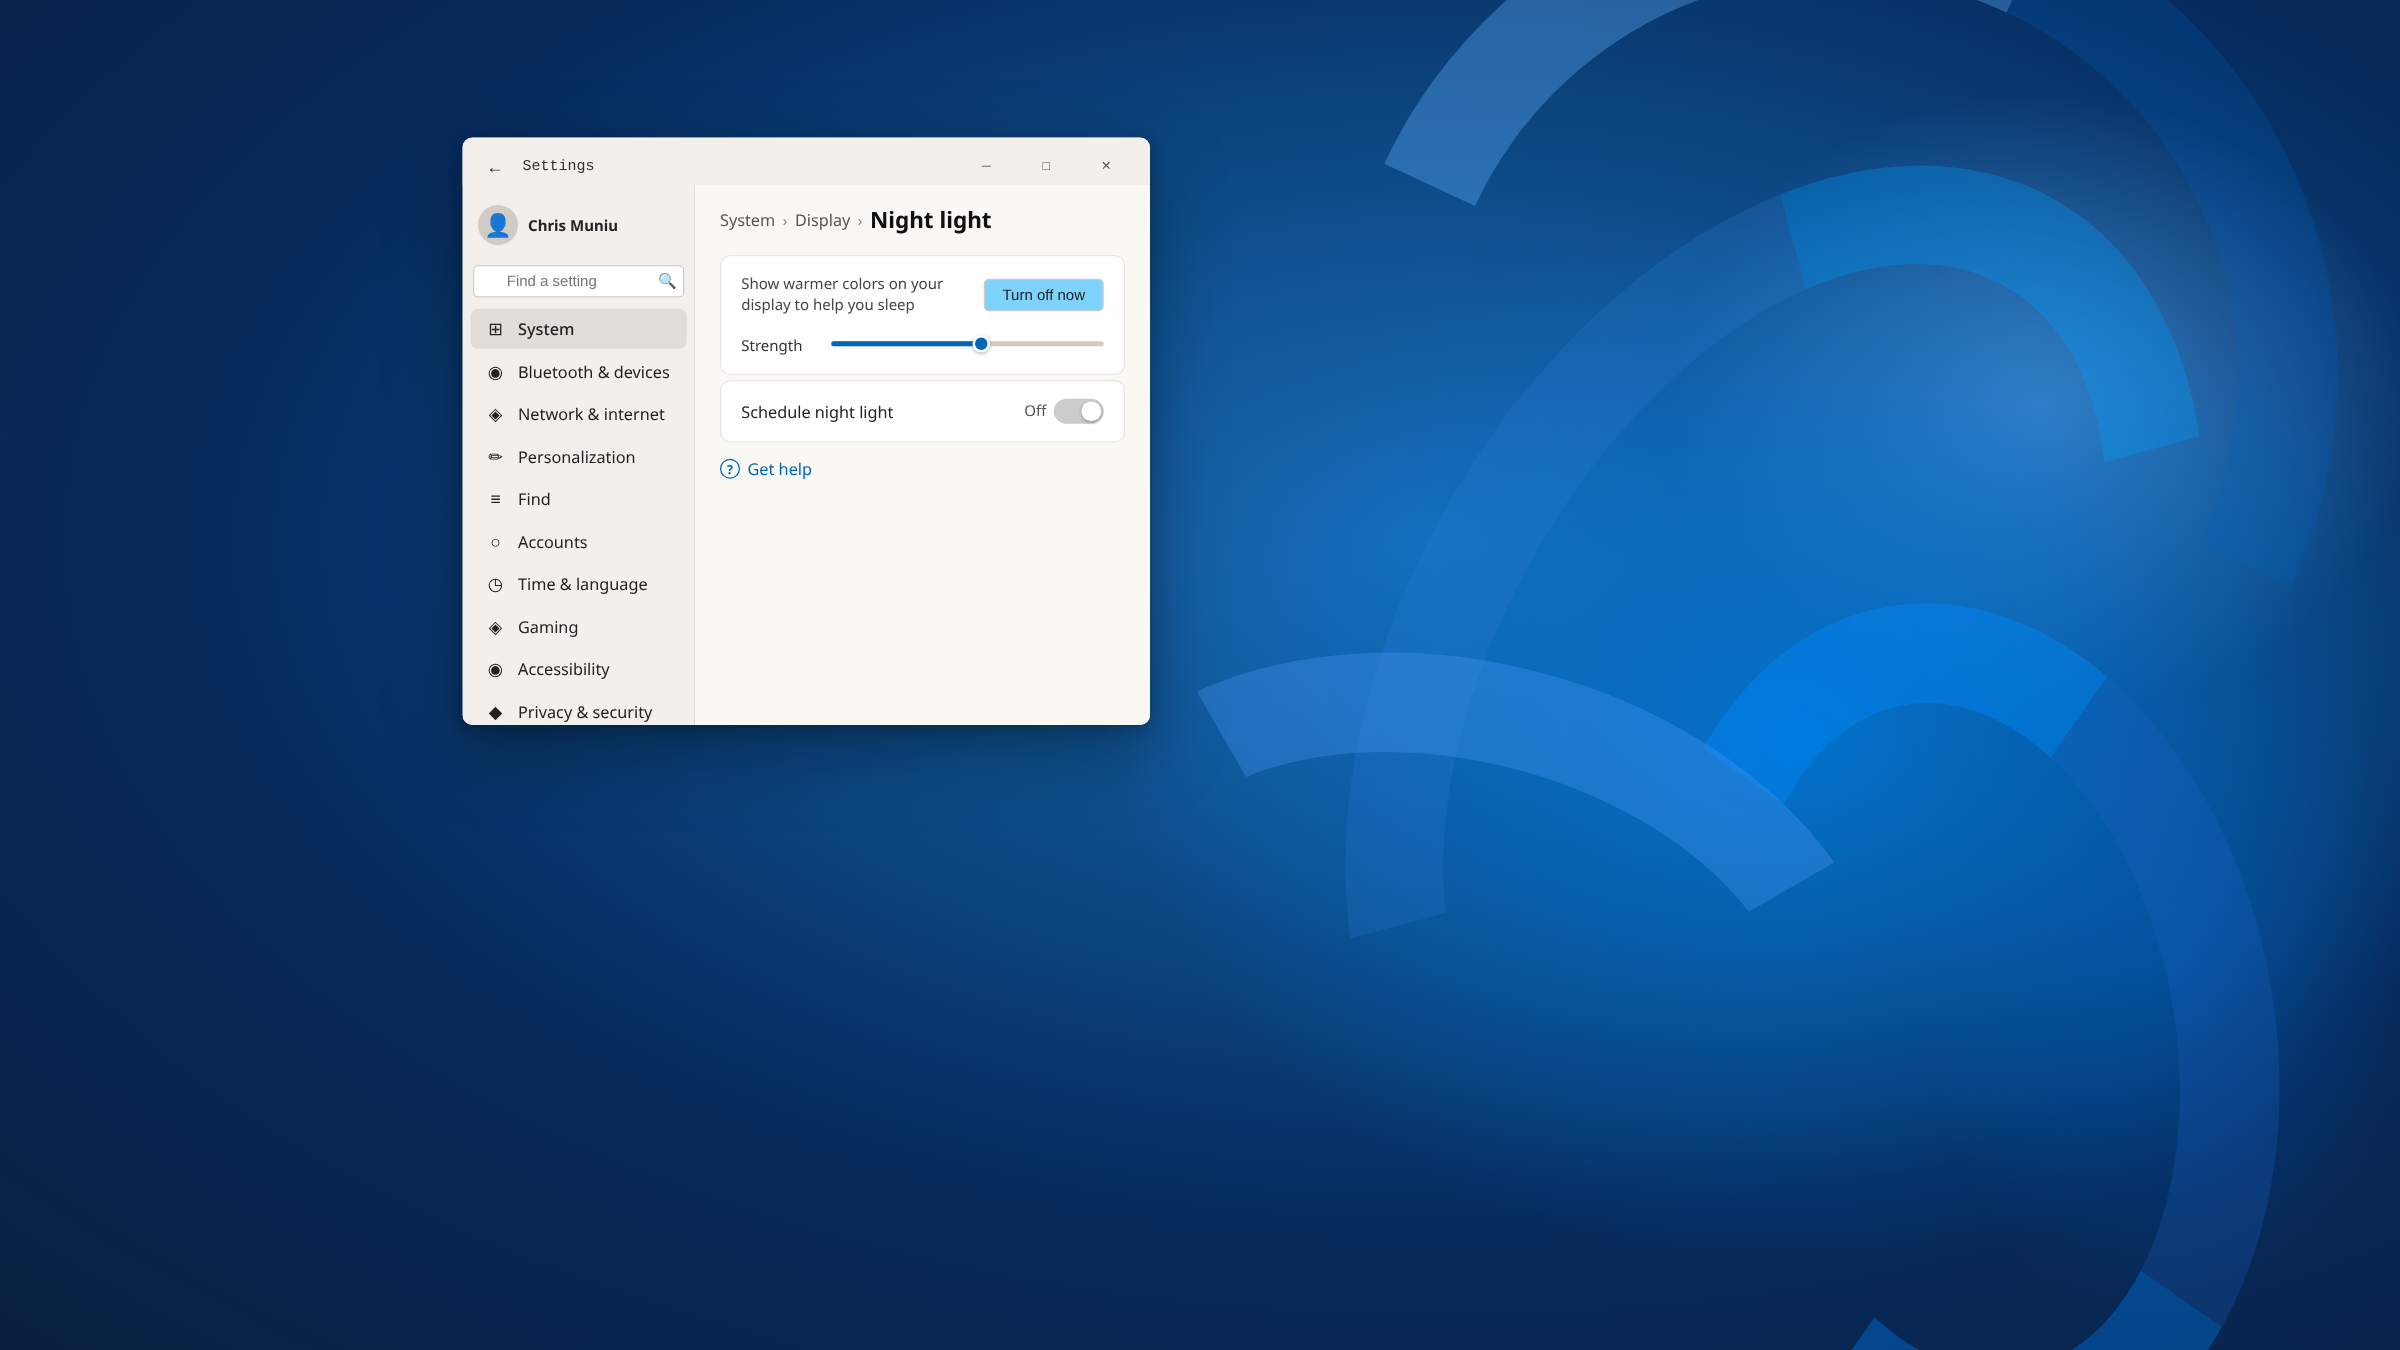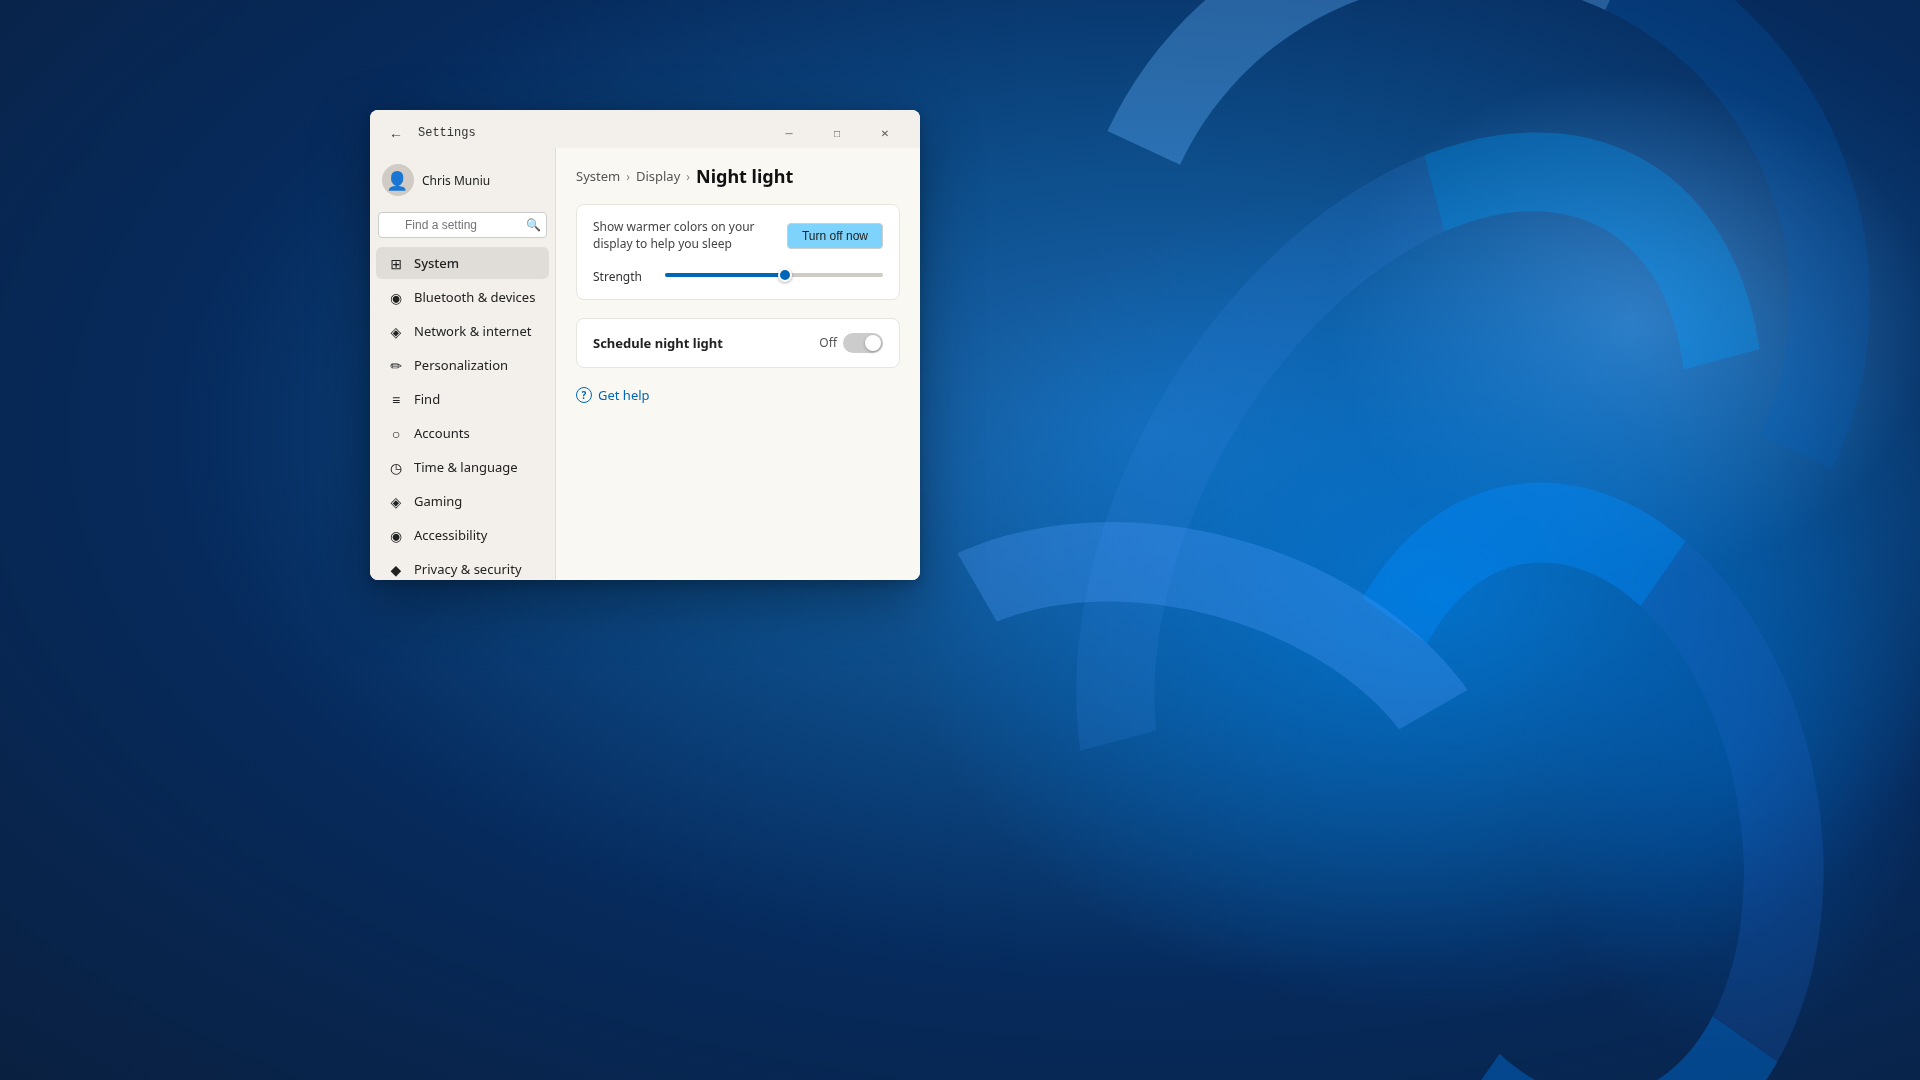--- a/index.html
+++ b/index.html
@@ -176,21 +176,21 @@
       align-items: center;
       justify-content: center;
       color: #666;
       font-size: 18px;
       flex-shrink: 0;
     }
 
     .username {
       font-size: 12px;
       color: #222;
-      font-weight: 400;
+      font-weight: 700;
     }
 
     .search-box {
       margin: 4px 8px 8px 8px;
       position: relative;
     }
 
     .search-input {
       width: 100%;
       padding: 5px 30px 5px 26px;
@@ -272,21 +272,21 @@
       font-size: 18px;
       font-weight: 700;
       color: #111;
     }
 
     
     .card {
       background: #fff;
       border-radius: 8px;
       padding: 14px 16px;
-      margin-bottom: 18px;
+      margin-bottom: 4px;
       border: 1px solid #e8e5e0;
     }
 
     .card-row {
       display: flex;
       align-items: center;
       justify-content: space-between;
     }
 
     .card-description {
@@ -364,21 +364,20 @@
     
     .schedule-row {
       display: flex;
       align-items: center;
       justify-content: space-between;
     }
 
     .schedule-label {
       font-size: 13px;
       color: #222;
-      font-weight: bold;
     }
 
     .toggle-container {
       display: flex;
       align-items: center;
       gap: 6px;
     }
 
     .toggle-label {
       font-size: 12px;

